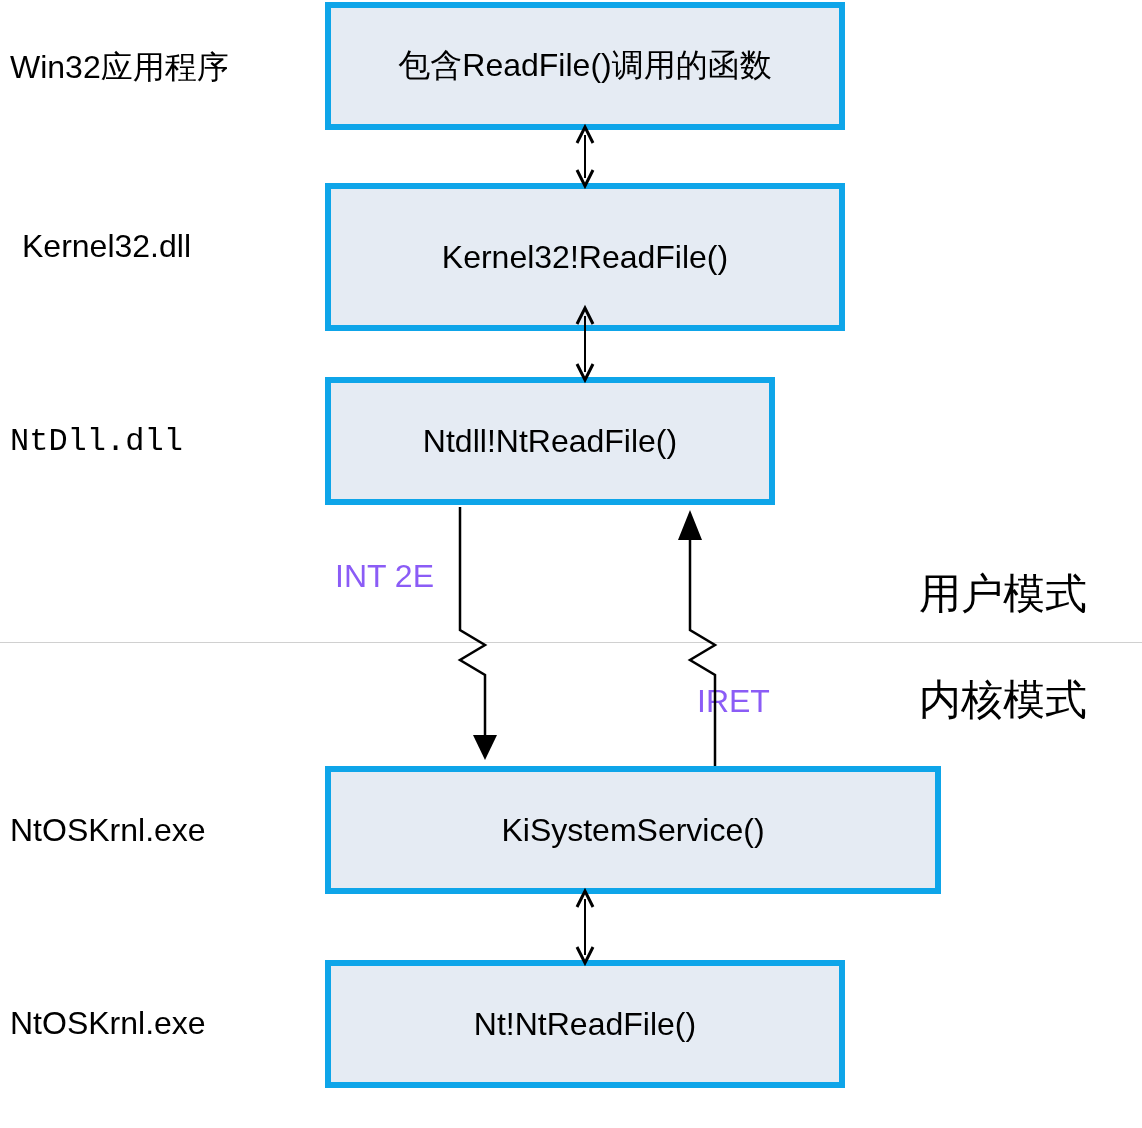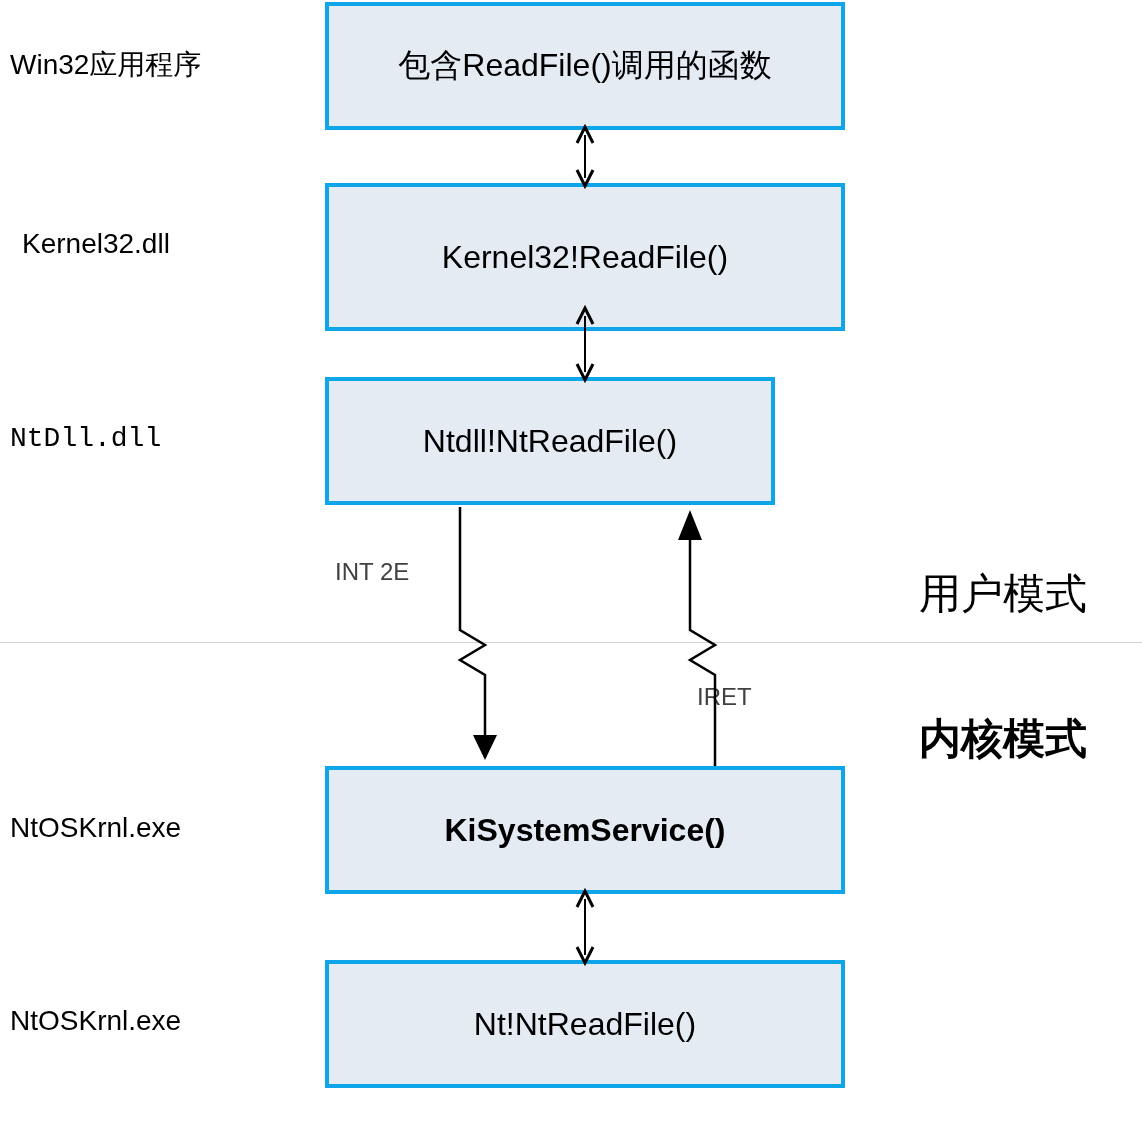--- a/index.html
+++ b/index.html
@@ -14,27 +14,27 @@
       font-family: Arial, "Microsoft YaHei", sans-serif;
       position: relative;
     }
     .diagram {
       position: relative;
       width: 100%;
       height: 100%;
     }
     .label {
       position: absolute;
-      font-size: 28px;
+      font-size: 32px;
       color: #000000;
     }
     .box {
       position: absolute;
       background: #e5ebf3;
-      border: 4px solid #0ea5e9;
+      border: 6px solid #0ea5e9;
       display: flex;
       align-items: center;
       justify-content: center;
       font-size: 32px;
       color: #000000;
     }
     .mode-label {
       position: absolute;
       font-size: 42px;
       color: #000000;
@@ -49,22 +49,22 @@
     .svg-layer {
       position: absolute;
       top: 0;
       left: 0;
       width: 1142px;
       height: 1128px;
       pointer-events: none;
     }
     .annotation {
       position: absolute;
-      font-size: 24px;
-      color: #404040;
+      font-size: 32px;
+      color: #8b5cf6;
     }
   </style>
 </head>
 <body>
 
 <div class="diagram">
 
   <div class="label" style="left:10px; top:46px;">Win32应用程序</div>
   <div class="label" style="left:22px; top:228px;">Kernel32.dll</div>
   <div class="label" style="left:10px; top:423px;font-family:Liberation Mono, monospace;">NtDll.dll</div>
@@ -73,31 +73,31 @@
 
   <div class="box" style="left:325px; top:2px; width:520px; height:128px;">
     <span>包含ReadFile()调用的函数</span>
   </div>
   <div class="box" style="left:325px; top:183px; width:520px; height:148px;">
     <span>Kernel32!ReadFile()</span>
   </div>
   <div class="box" style="left:325px; top:377px; width:450px; height:128px;">
     <span>Ntdll!NtReadFile()</span>
   </div>
-  <div class="box" style="left:325px; top:766px; width:520px; height:128px;font-weight:bold;">
+  <div class="box" style="left:325px; top:766px; width:616px; height:128px;">
     <span>KiSystemService()</span>
   </div>
   <div class="box" style="left:325px; top:960px; width:520px; height:128px;">
     <span>Nt!NtReadFile()</span>
   </div>
 
   <div class="divider" style="top:642px;"></div>
 
   <div class="mode-label" style="right:55px; top:566px;">用户模式</div>
-  <div class="mode-label" style="right:55px; top:711px;font-weight:bold;">内核模式</div>
+  <div class="mode-label" style="right:55px; top:672px;">内核模式</div>
 
   <div class="annotation" style="left:335px; top:558px;">INT 2E</div>
   <div class="annotation" style="left:697px; top:683px;text-align:right;">IRET</div>
 
   <svg class="svg-layer">
     <defs>
       <marker id="arrowhead" markerWidth="10" markerHeight="10" refX="5" refY="5" orient="auto">
         <path d="M0,0 L10,5 L0,10 Z" fill="#000000"></path>
       </marker>
       <marker id="arrowhead-open" markerWidth="12" markerHeight="12" refX="6" refY="6" orient="auto">

